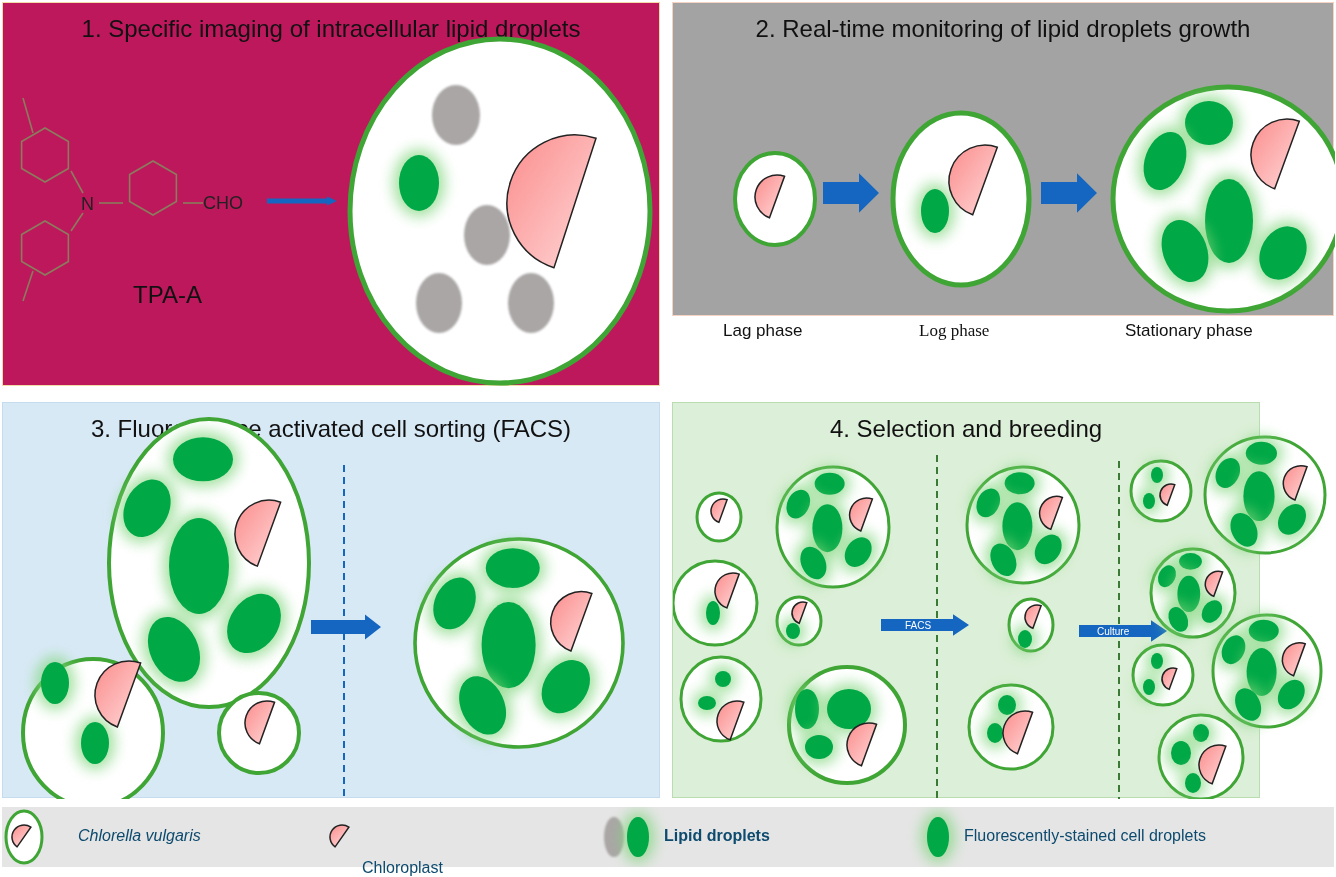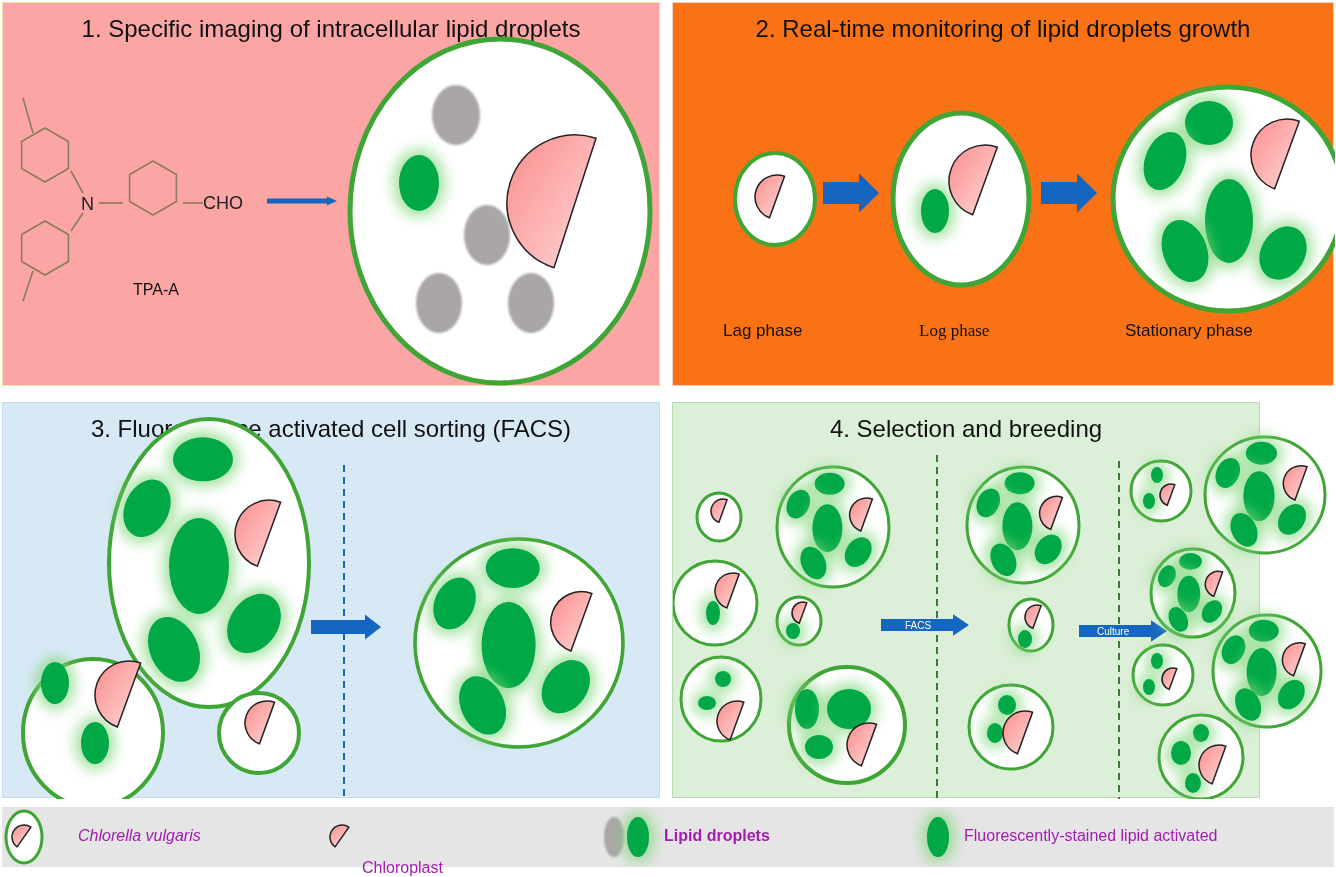--- a/index.html
+++ b/index.html
@@ -1,26 +1,26 @@
 <!DOCTYPE html>
 <html><head>
 <meta charset="utf-8">
 <style>
   html,body{margin:0;padding:0;background:#ffffff;}
   body{width:1336px;height:877px;position:relative;overflow:hidden;font-family:"Liberation Sans",sans-serif;}
   .panel{position:absolute;box-sizing:border-box;}
-  #p1{left:2px;top:2px;width:658px;height:384px;background:#fca5a5;border:1px solid #f2dca8;}
-  #p2{left:672px;top:2px;width:662px;height:384px;background:#f97316;border:1px solid #f6d2c2;padding-left:32px;}
+  #p1{left:2px;top:2px;width:658px;height:384px;background:#be185d;border:1px solid #f2dca8;}
+  #p2{left:672px;top:2px;width:662px;height:314px;background:#a3a3a3;border:1px solid #f6d2c2;padding-left:32px;}
   #p3{left:2px;top:402px;width:658px;height:396px;background:#d8e9f6;border:1px solid #c5dcef;}
   #p4{left:672px;top:402px;width:588px;height:396px;background:#dcefd8;border:1px solid #b9dcb1;}
   .ptitle{position:absolute;left:0;right:0;top:12px;text-align:center;font-size:24px;color:#111;white-space:nowrap;}
   svg.layer{position:absolute;left:0;top:0;}
   .lbl{position:absolute;font-size:17px;color:#111;white-space:nowrap;}
   #legend{position:absolute;left:2px;top:807px;width:1332px;height:60px;background:#e5e5e5;}
-  .leg-text{position:absolute;top:20px;font-size:16px;color:#a21caf;white-space:nowrap;text-align:center;}
+  .leg-text{position:absolute;top:20px;font-size:16px;color:#0c4a6e;white-space:nowrap;text-align:center;}
 </style>
 </head>
 <body>
 
 <div class="panel" id="p1">
   <div class="ptitle">1. Specific imaging of intracellular lipid droplets</div>
   <svg class="layer" id="svg1" width="658" height="384">
       <defs>
         <linearGradient id="cg1" x1="0" y1="0" x2="1" y2="1">
           <stop offset="0" stop-color="#fb8c8c"></stop>
@@ -49,21 +49,21 @@
       <path d="M264,195.5 L324,195.5 L324,193.5 L334,198 L324,202.5 L324,200.5 L264,200.5 Z" fill="#1466c0"></path>
       <ellipse cx="497" cy="208" rx="150" ry="172" fill="#fff" stroke="#3fa535" stroke-width="5"></ellipse>
       <ellipse cx="453" cy="112" rx="24" ry="30" fill="#aaa6a6" filter="url(#bl1)"></ellipse>
       <ellipse cx="484" cy="232" rx="23" ry="30" fill="#aaa6a6" filter="url(#bl1)"></ellipse>
       <ellipse cx="436" cy="300" rx="23" ry="30" fill="#aaa6a6" filter="url(#bl1)"></ellipse>
       <ellipse cx="528" cy="300" rx="23" ry="30" fill="#aaa6a6" filter="url(#bl1)"></ellipse>
       <ellipse cx="416" cy="180" rx="26" ry="34" fill="#7fd67a" opacity="0.7" filter="url(#gl1)" transform="rotate(0 416 180)"></ellipse>
       <ellipse cx="416" cy="180" rx="20" ry="28" fill="#00a846" transform="rotate(0 416 180)"></ellipse>
       <path d="M595.2573697461455,136.10090178655824 A68,68 0 1 0 548.7426302538545,263.8990982134418 Z" fill="url(#cg1)" stroke="#222" stroke-width="1.5" transform="rotate(-2 572 200)"></path>
     </svg>
-  <div class="lbl" style="left:130px;top:278px;font-size:16px;">TPA-A</div>
+  <div class="lbl" style="left:130px;top:278px;font-size:24px;">TPA-A</div>
 </div>
 
 <div class="panel" id="p2">
   <div class="ptitle">2. Real-time monitoring of lipid droplets growth</div>
   <svg class="layer" id="svg2" width="662" height="384">
       <defs>
         <linearGradient id="cg2" x1="0" y1="0" x2="1" y2="1">
           <stop offset="0" stop-color="#fb8c8c"></stop>
           <stop offset="1" stop-color="#ffd9d9"></stop>
         </linearGradient>
@@ -317,14 +317,14 @@
         <ellipse cx="636" cy="30" rx="11" ry="20" fill="#00a846" transform="rotate(0 636 30)"></ellipse>
       </g>
       <g>
         <ellipse cx="936" cy="30" rx="17" ry="26" fill="#7fd67a" opacity="0.7" filter="url(#gl5)" transform="rotate(0 936 30)"></ellipse>
         <ellipse cx="936" cy="30" rx="11" ry="20" fill="#00a846" transform="rotate(0 936 30)"></ellipse>
       </g>
     </svg>
   <div class="leg-text" style="left:76px;font-style:italic;">Chlorella vulgaris</div>
   <div class="leg-text" style="left:360px;margin-top:32px;">Chloroplast</div>
   <div class="leg-text" style="left:662px;font-weight:bold;">Lipid droplets</div>
-  <div class="leg-text" style="left:962px;">Fluorescently-stained lipid activated</div>
+  <div class="leg-text" style="left:962px;">Fluorescently-stained cell droplets</div>
 </div>
 
 </body></html>

